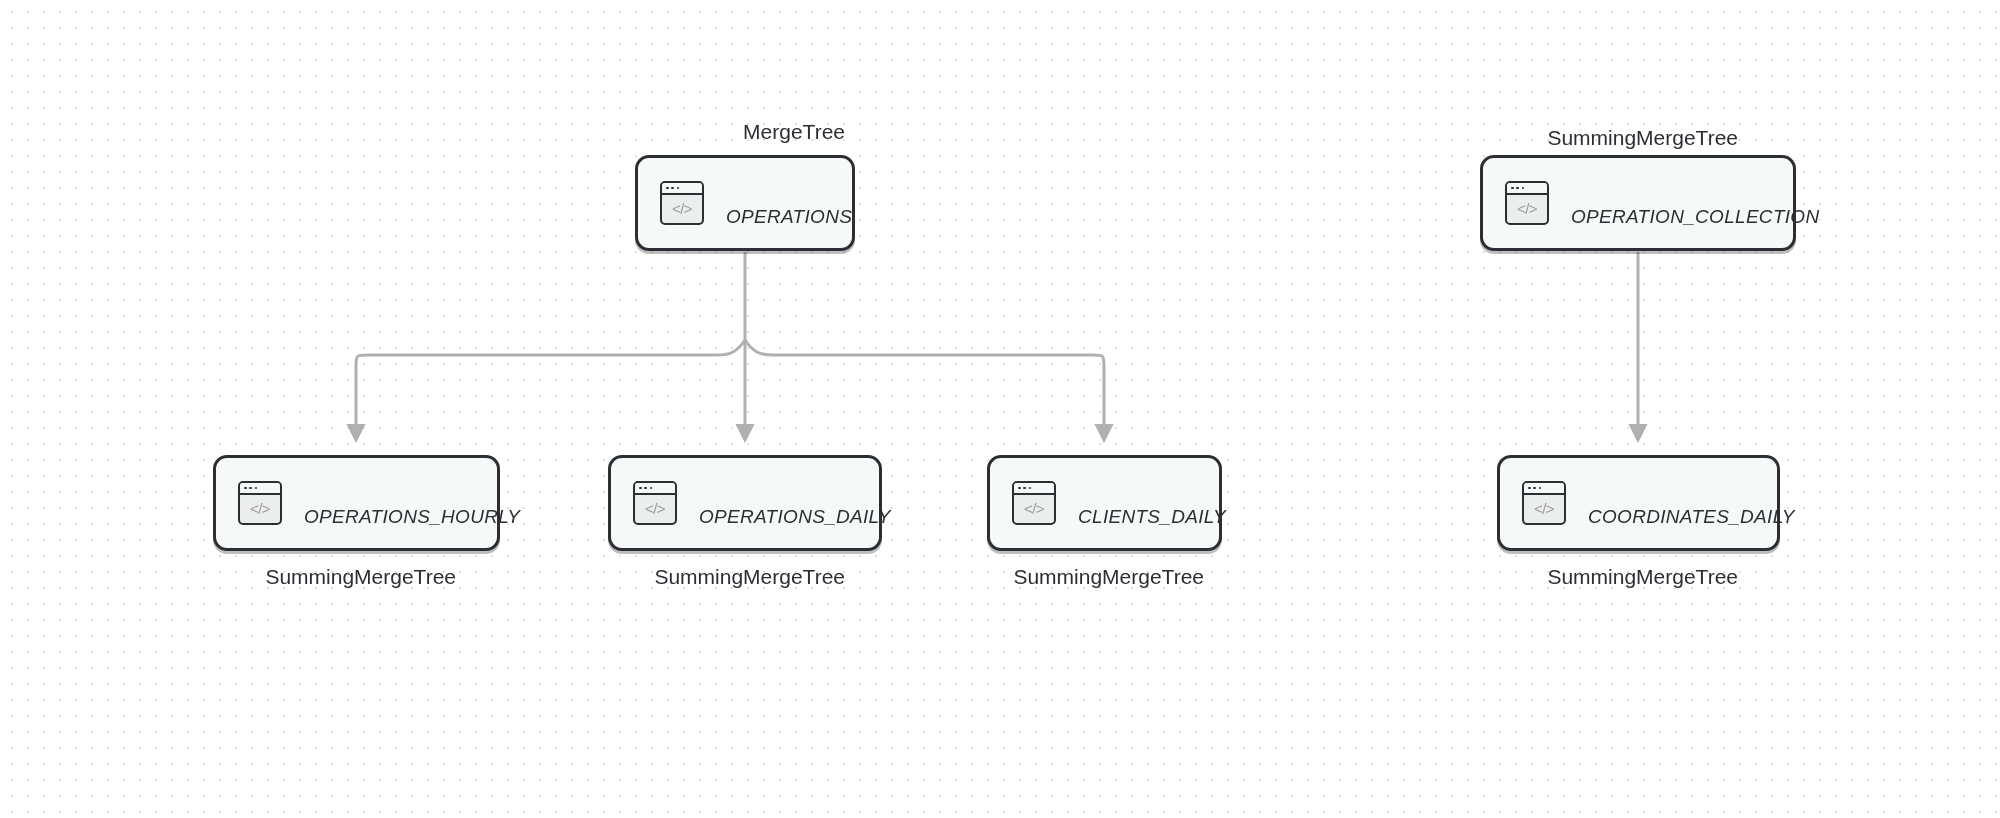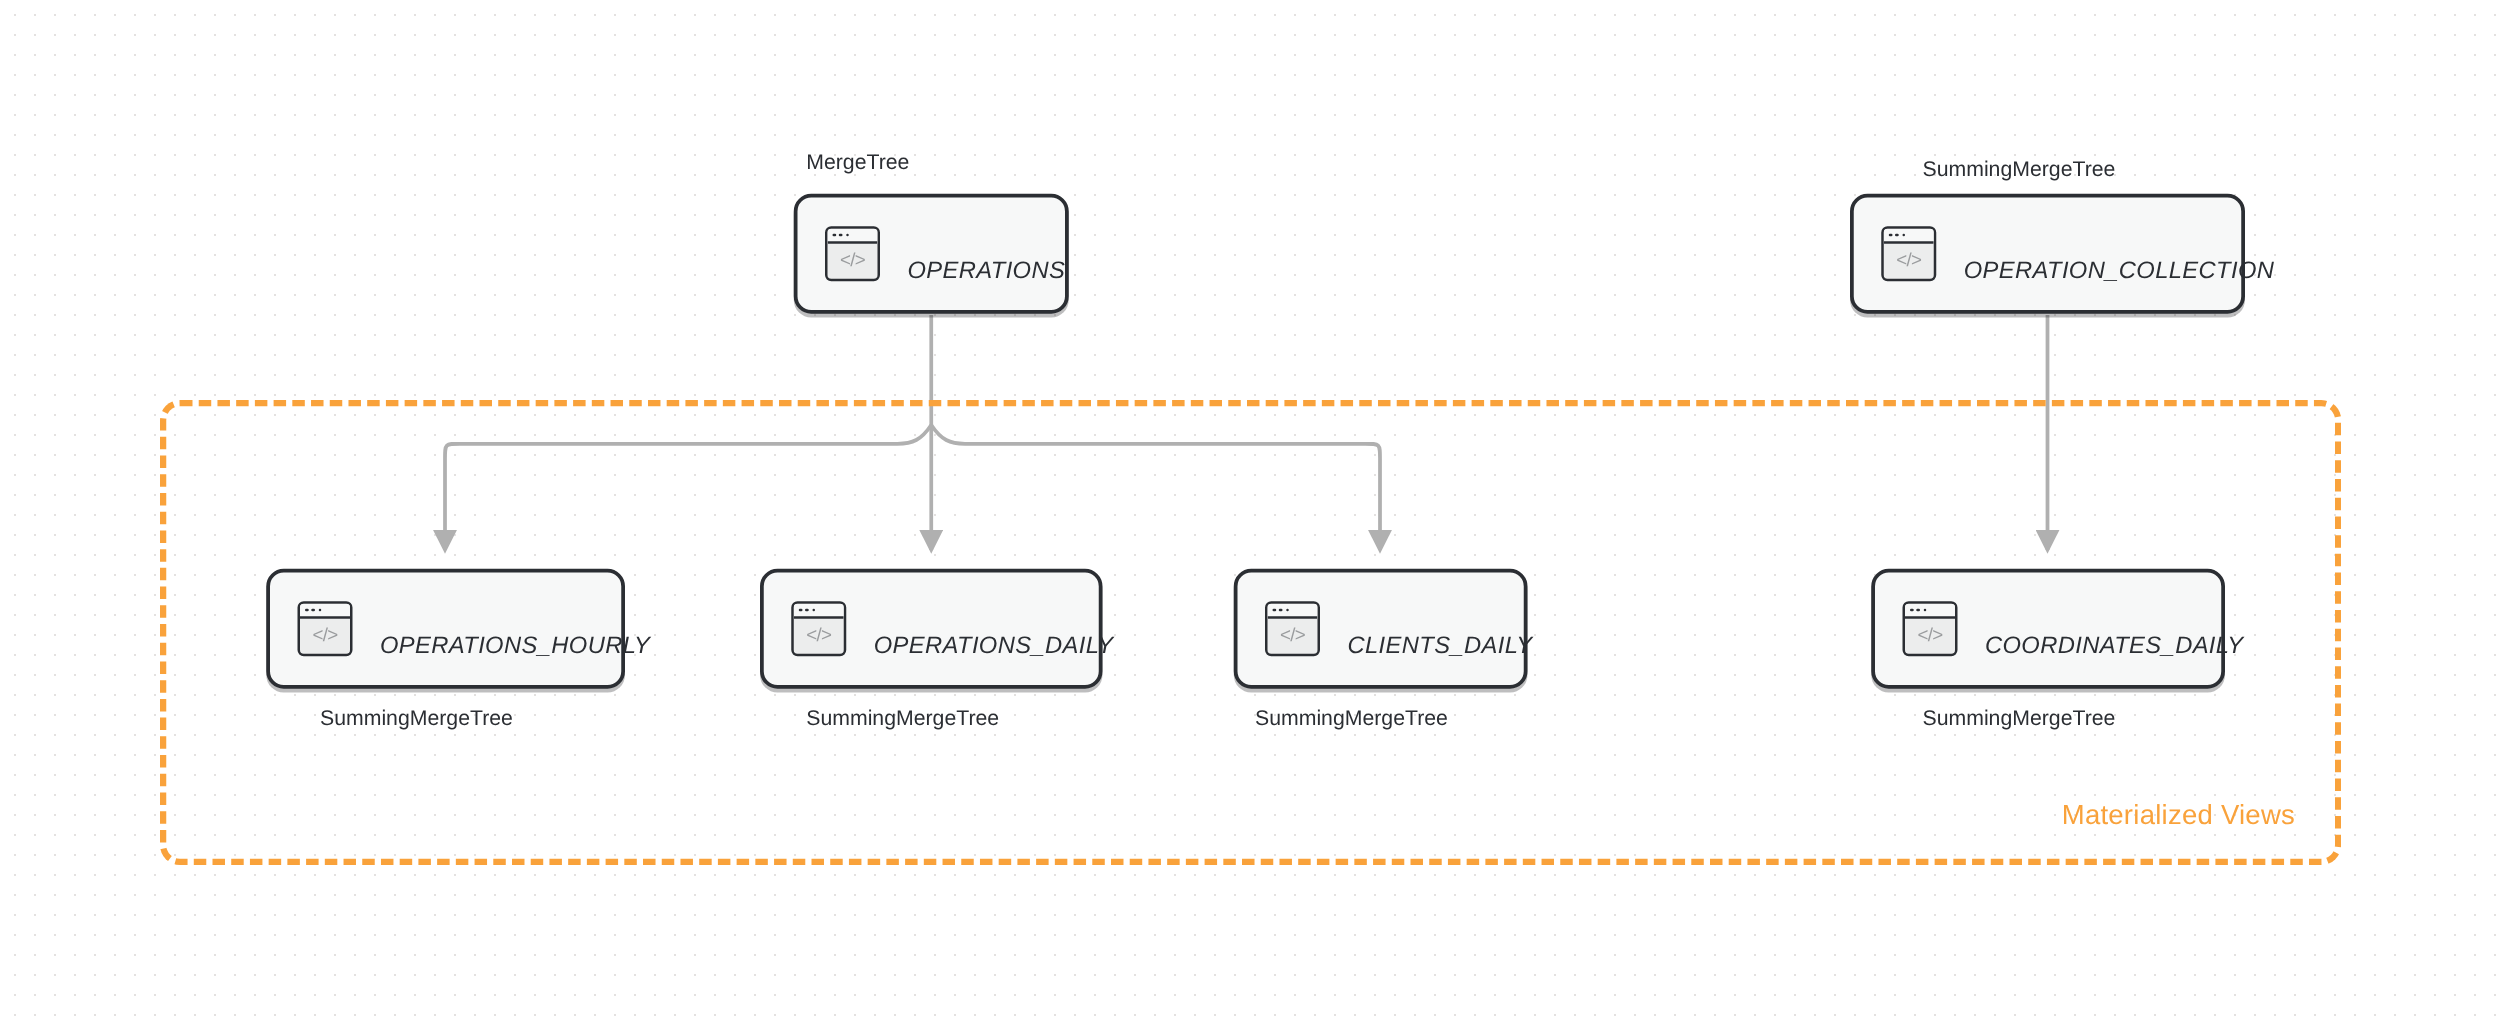--- a/index.html
+++ b/index.html
@@ -113,24 +113,24 @@
     line-height: 1;
     color: #9a9c9e;
     font-family: "Liberation Sans", sans-serif;
     letter-spacing: -.5px;
     padding-bottom: 1px;
   }
 
   
   .caption {
     position: absolute;
-    font-size: 17px;
+    font-size: 21px;
     color: #2b2e33;
     white-space: nowrap;
-    text-align: left;
+    text-align: right;
   }
 </style>
 </head>
 <body>
 
 <div id="canvas">
 
   <svg id="edges" viewBox="0 0 2000 818" xmlns="http://www.w3.org/2000/svg">
     <defs>
       <marker id="arrow" viewBox="0 0 10 10" refX="8.4" refY="5" markerWidth="6.4" markerHeight="6.4" orient="auto-start-reverse">
@@ -142,23 +142,20 @@
 
     <path d="M 745,340 L 745,440" fill="none" stroke="#b0b0b0" stroke-width="3" marker-end="url(#arrow)"></path>
 
     <path d="M 745,340 C 737,352 730,355 718,355 L 368,355 C 356,355 356,355 356,367 L 356,440" fill="none" stroke="#b0b0b0" stroke-width="3" marker-end="url(#arrow)"></path>
 
     <path d="M 745,340 C 753,352 760,355 772,355 L 1092,355 C 1104,355 1104,355 1104,367 L 1104,440" fill="none" stroke="#b0b0b0" stroke-width="3" marker-end="url(#arrow)"></path>
 
     <path d="M 1638,252 L 1638,440" fill="none" stroke="#b0b0b0" stroke-width="3" marker-end="url(#arrow)"></path>
   </svg>
 
-  <div class="mv-group">
-    <div class="mv-group-label">Materialized Views</div>
-  </div>
 
   <div class="caption" style="left:645px; top:120px; width:200px;">MergeTree</div>
 
   <div class="caption" style="left:1538px; top:126px; width:200px;">SummingMergeTree</div>
 
   <div class="caption" style="left:256px; top:565px; width:200px;">SummingMergeTree</div>
 
   <div class="caption" style="left:645px; top:565px; width:200px;">SummingMergeTree</div>
 
   <div class="caption" style="left:1004px; top:565px; width:200px;">SummingMergeTree</div>

